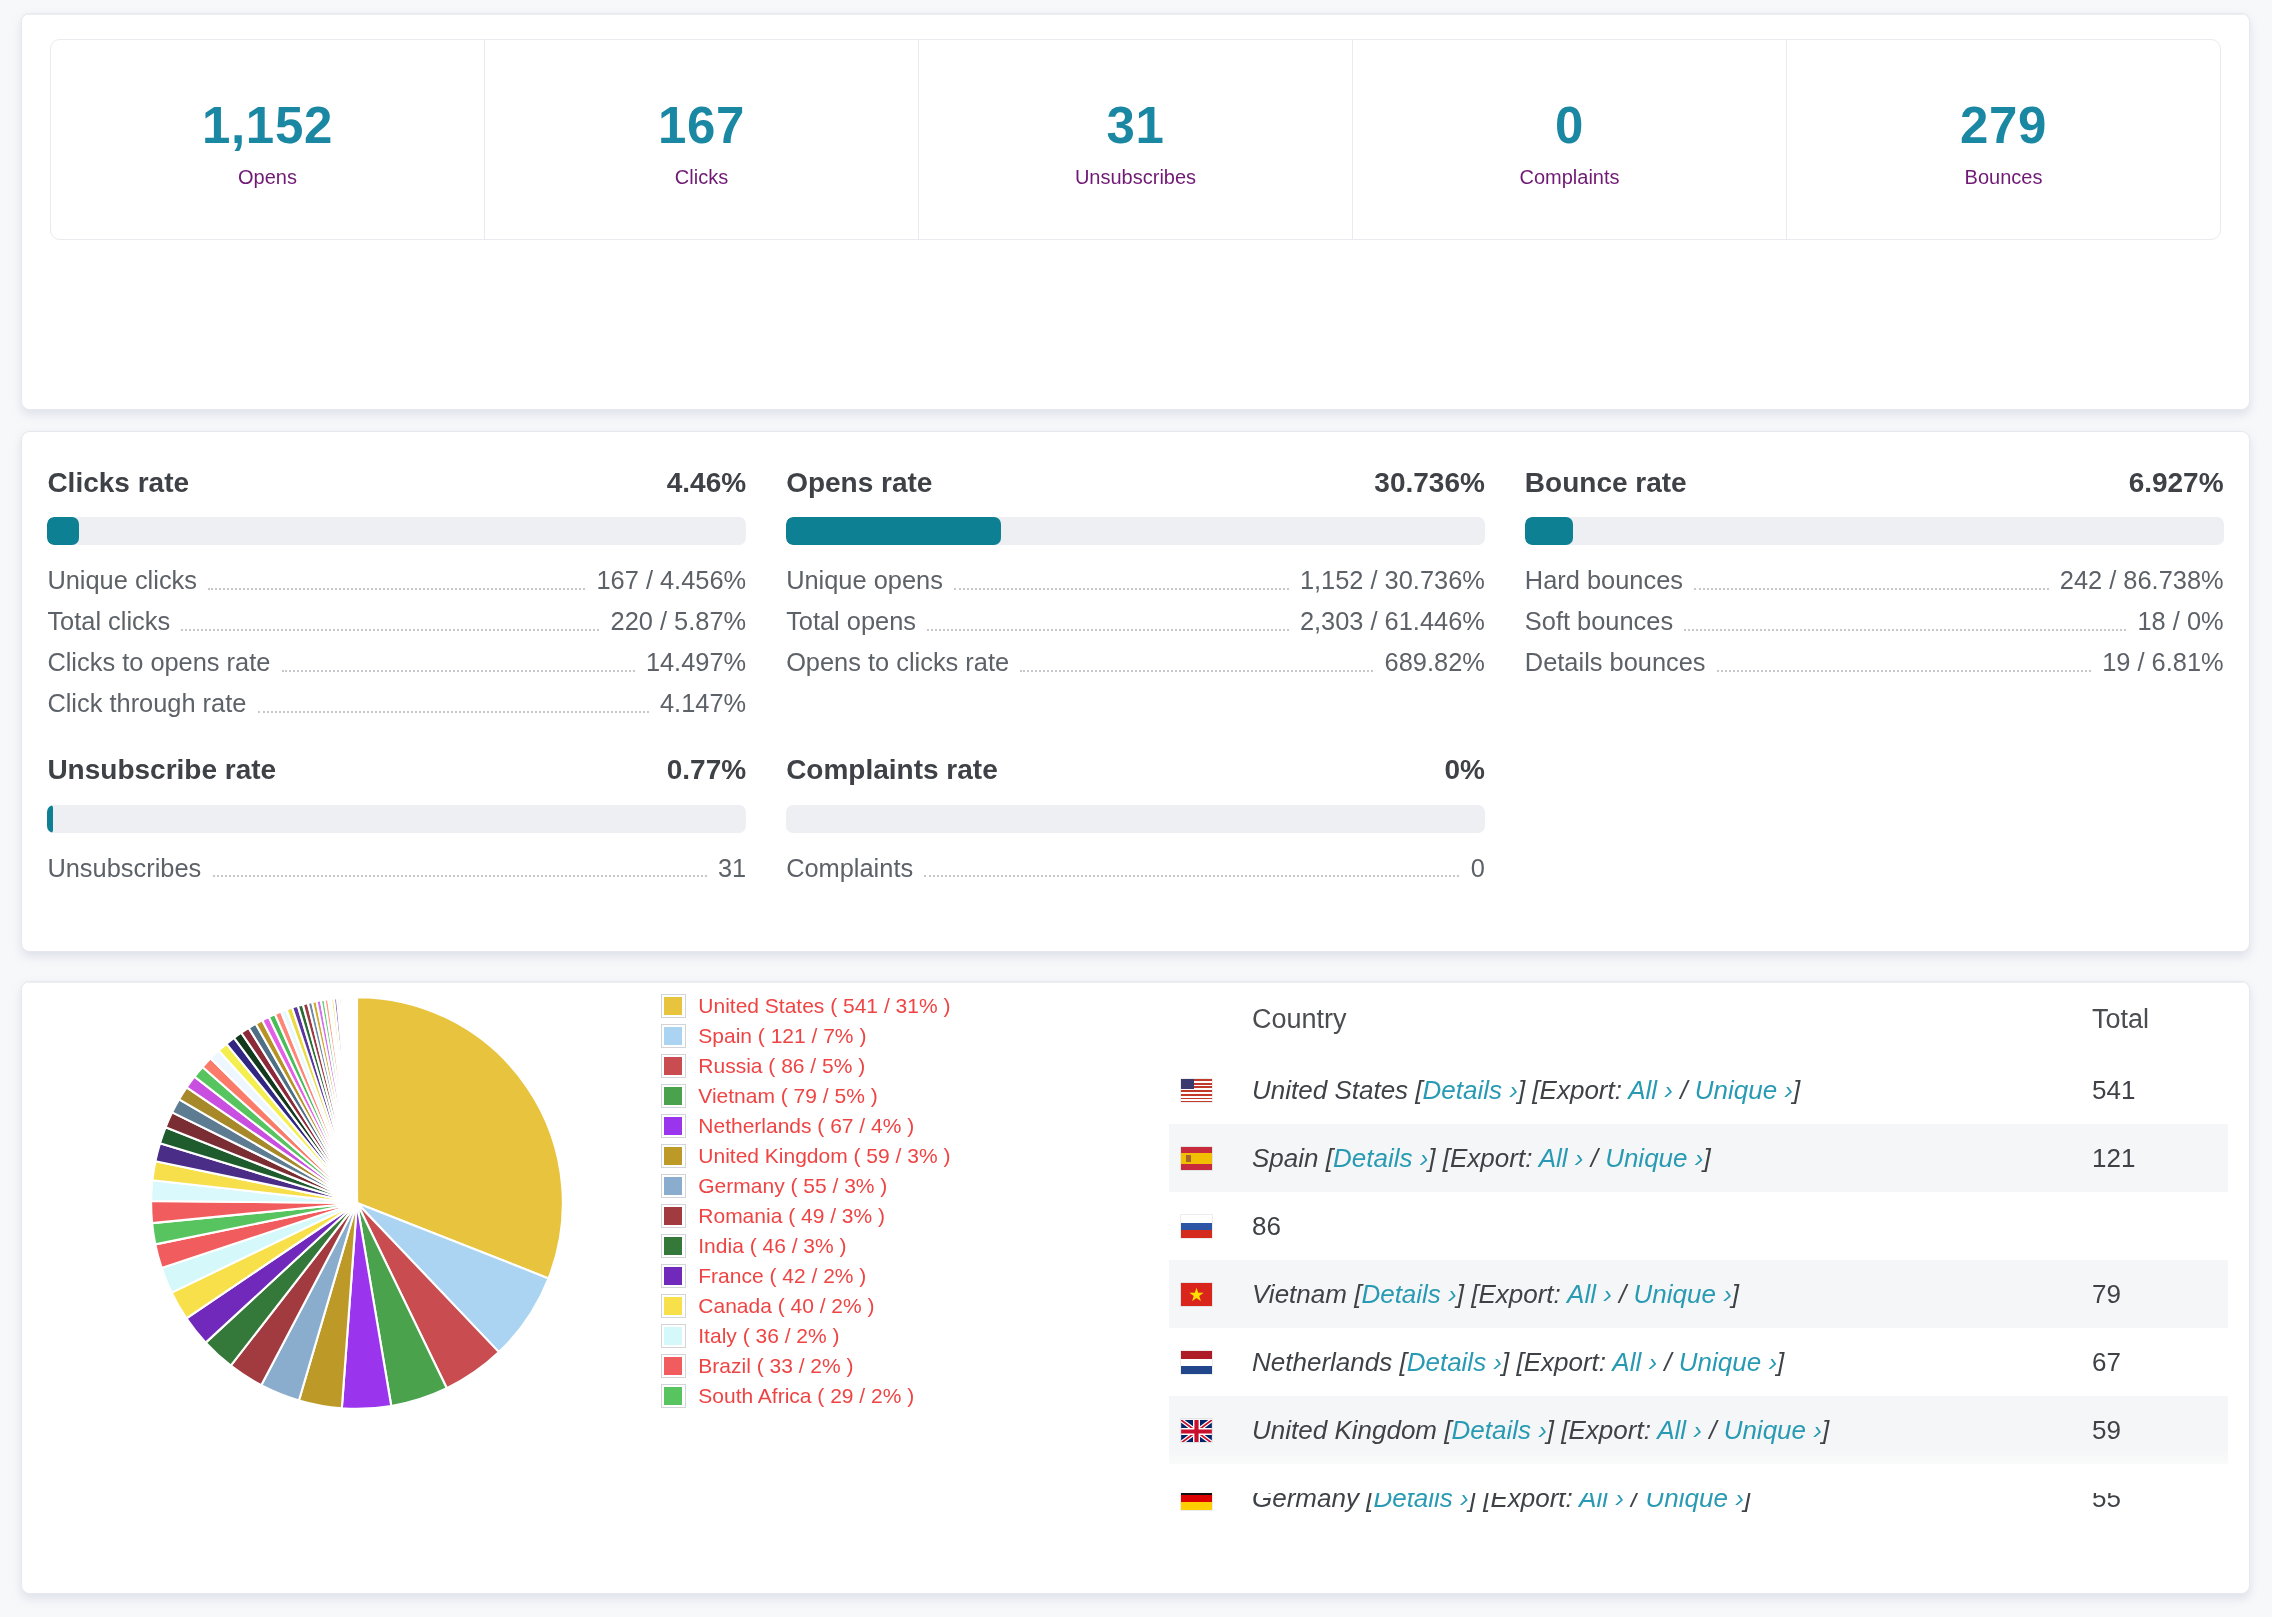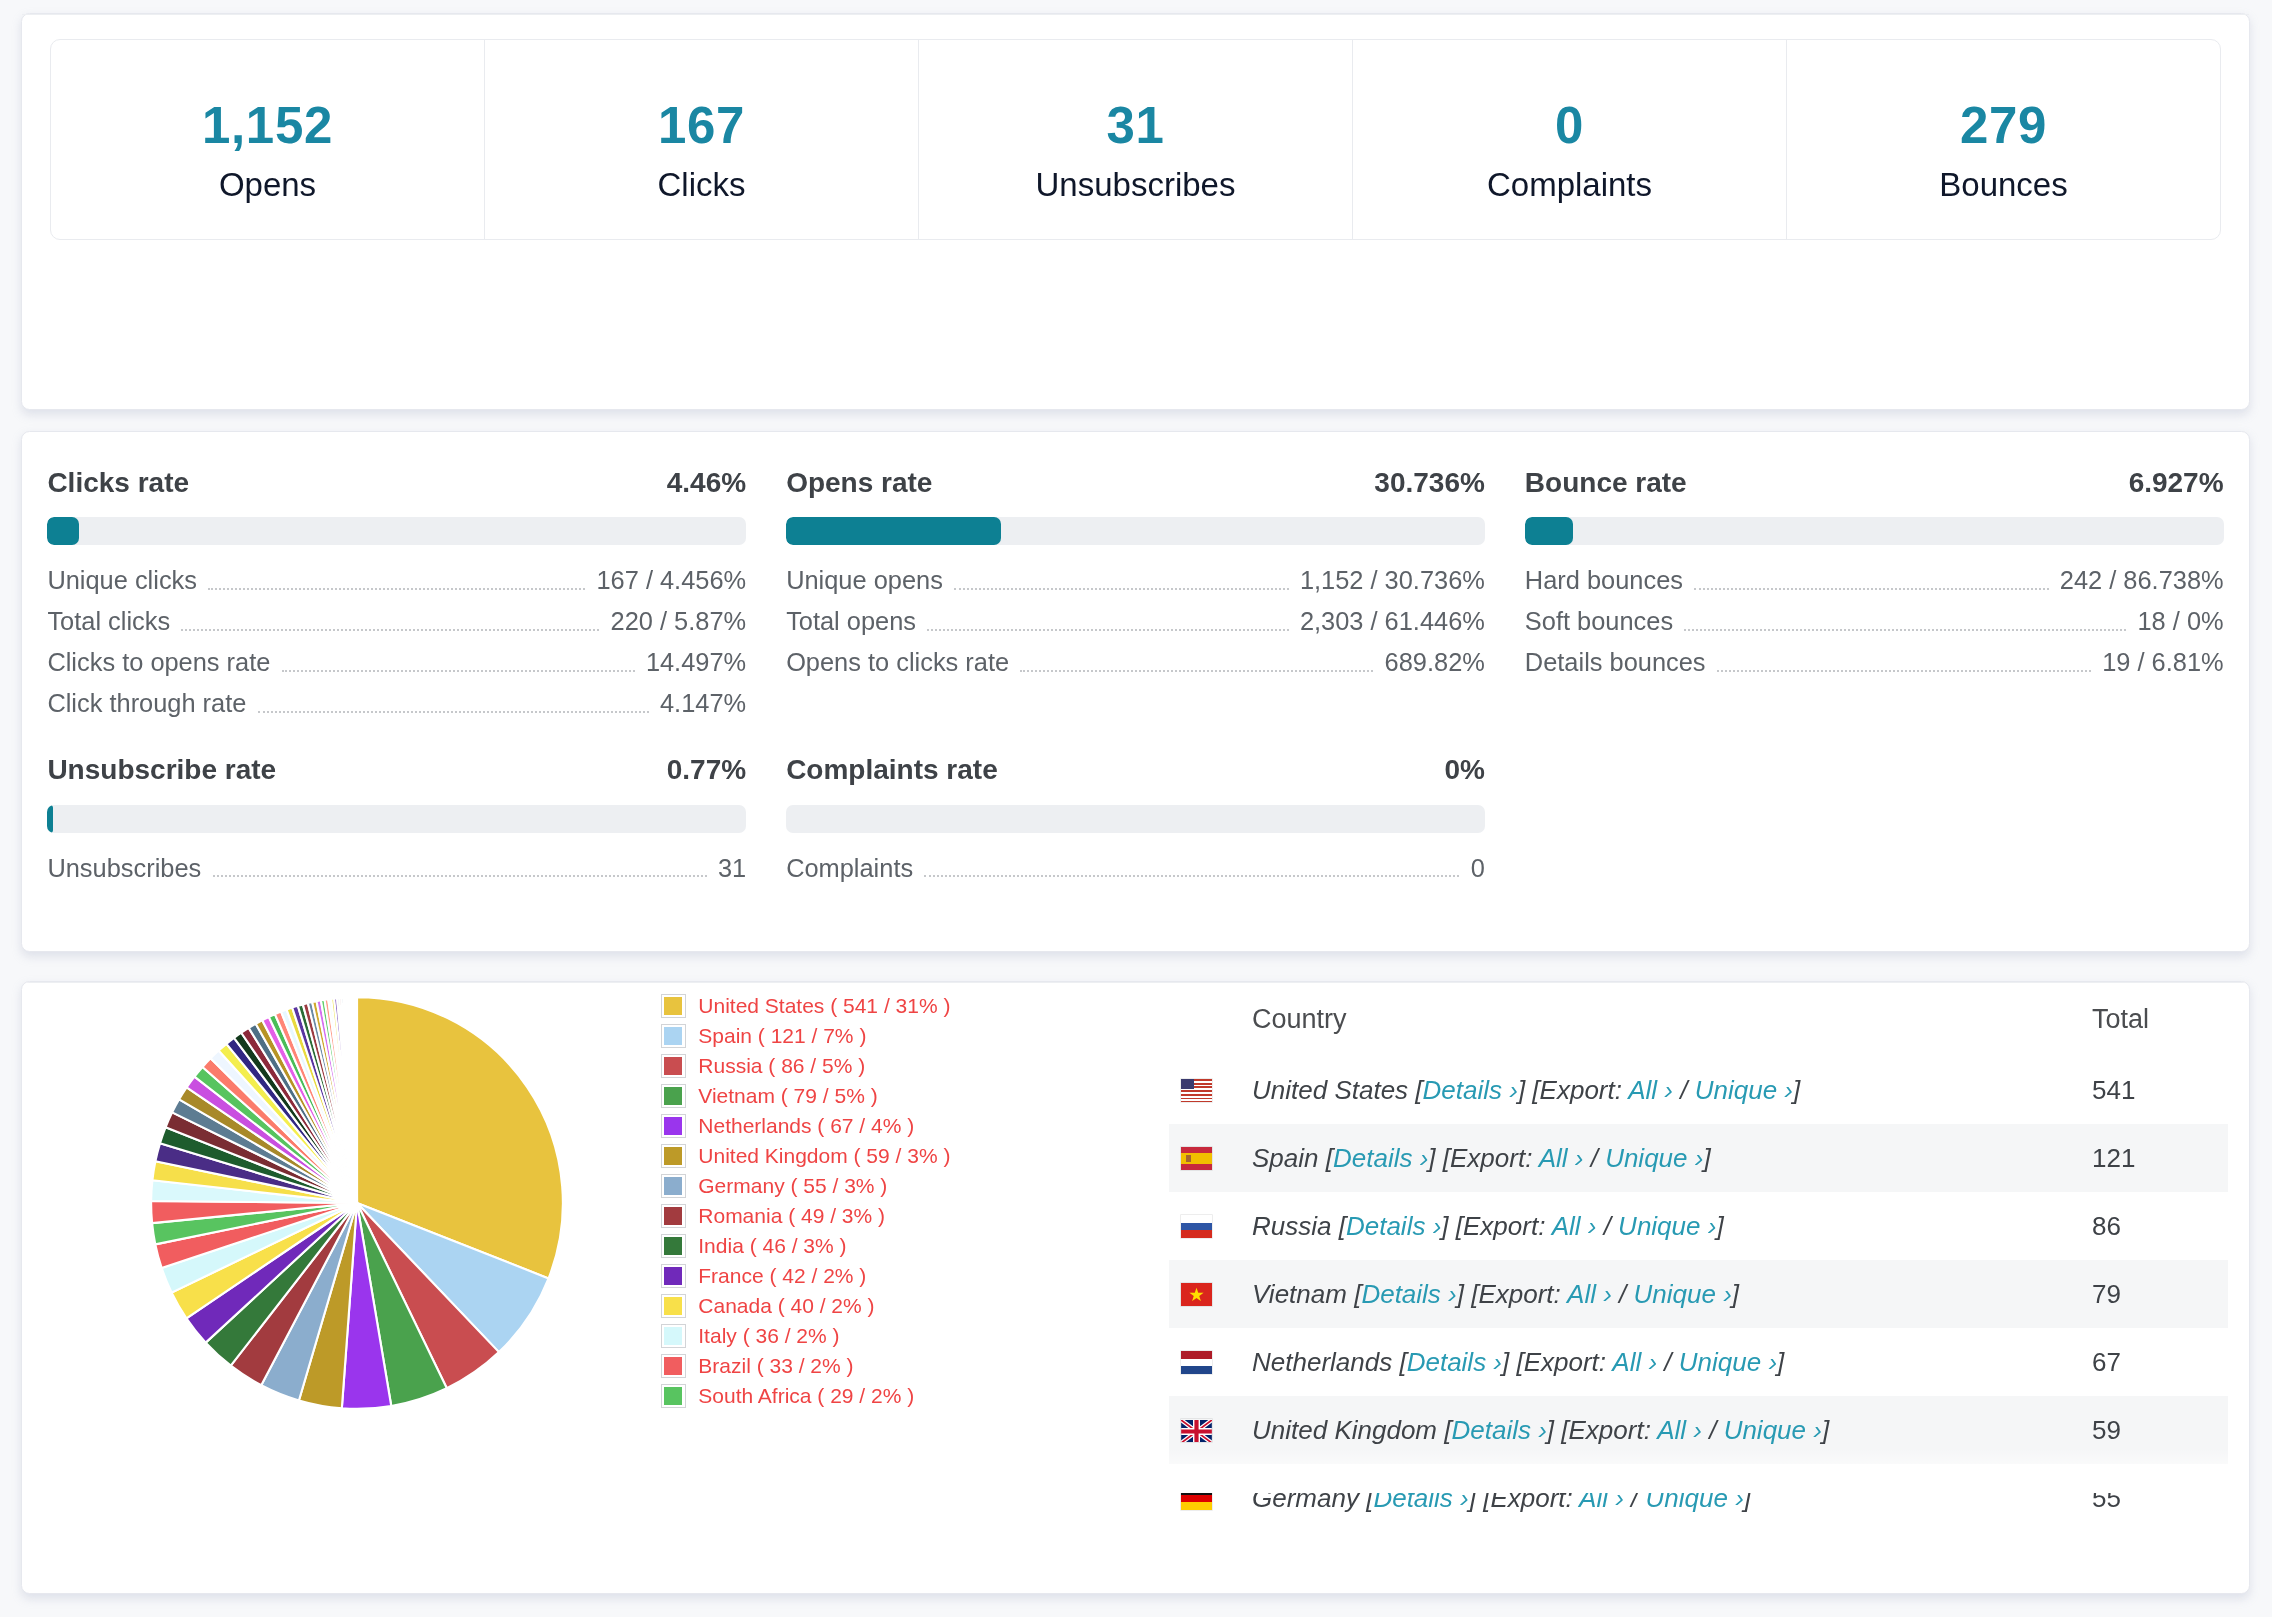--- a/index.html
+++ b/index.html
@@ -32,21 +32,21 @@
 
   
   .stats-box{
     margin:24px 28px 0 28px;height:199px;
     border:1.4px solid #e9ebef;border-radius:10px;
     display:flex;
   }
   .stat-cell{flex:1;text-align:center;padding-top:56px;box-sizing:border-box;}
   .stat-cell + .stat-cell{border-left:1.4px solid #e9ebef;}
   .stat-value{font-size:51px;font-weight:700;color:#1a87a3;letter-spacing:0.7px;}
-  .stat-label{margin-top:11.3px;font-size:33px;color:#0f172a;}
+  .stat-label{margin-top:11.3px;font-size:20px;color:#701a75;}
 
   
   .rates-grid{
     display:grid;grid-template-columns:repeat(3,1fr);
     column-gap:40px;row-gap:35px;padding:35px 25.4px 0 25.4px;
   }
   .rate-head{display:flex;justify-content:space-between;align-items:flex-start;}
   .rate-title,.rate-value{font-size:28px;font-weight:700;color:#3e4247;}
   .rate-bar{margin-top:18.4px;height:28px;background:#edeff2;border-radius:7px;overflow:hidden;}
   .rate-fill{height:100%;background:#0d8093;border-radius:7px;}
@@ -418,21 +418,20 @@
       </div>
 
       <div class="t-row">
         <span class="flag flag-es"></span>
         <span class="country-cell"><span>Spain</span> <span class="t-dark">[</span><a class="t-link">Details ›</a><span class="t-dark">] [Export:</span> <a class="t-link">All ›</a> <span class="t-dark">/</span> <a class="t-link">Unique ›</a><span class="t-dark">]</span></span>
         <span>121</span>
       </div>
 
       <div class="t-row">
         <span class="flag flag-ru"></span>
-        <span class="country-cell"><span>Russia</span> <span class="t-dark">[</span><a class="t-link">Details ›</a><span class="t-dark">] [Export:</span> <a class="t-link">All ›</a> <span class="t-dark">/</span> <a class="t-link">Unique ›</a><span class="t-dark">]</span></span>
         <span>86</span>
       </div>
 
       <div class="t-row">
         <span class="flag flag-vn"></span>
         <span class="country-cell"><span>Vietnam</span> <span class="t-dark">[</span><a class="t-link">Details ›</a><span class="t-dark">] [Export:</span> <a class="t-link">All ›</a> <span class="t-dark">/</span> <a class="t-link">Unique ›</a><span class="t-dark">]</span></span>
         <span>79</span>
       </div>
 
       <div class="t-row">

